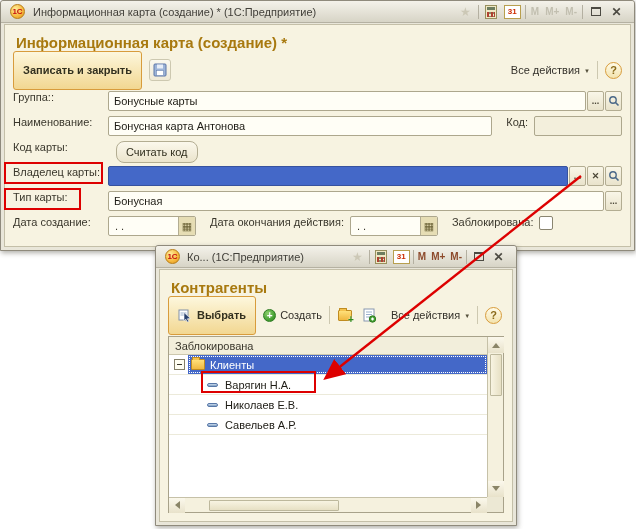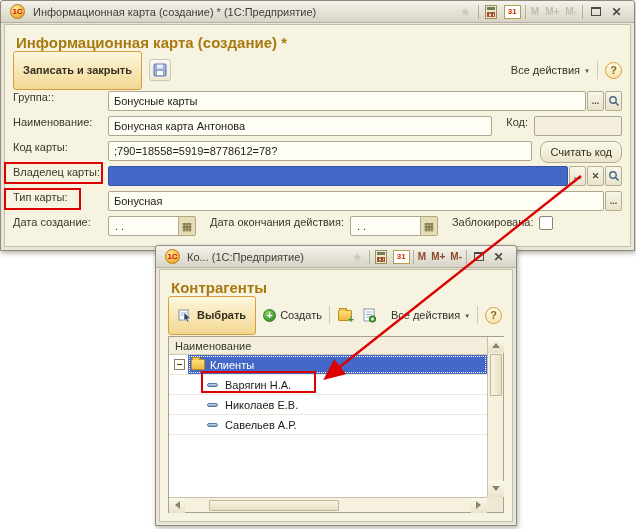--- a/index.html
+++ b/index.html
@@ -160,21 +160,20 @@
 
     <div class="frm-row">
       <span class="frm-label">Наименование:</span>
       <div class="inp grow">Бонусная карта Антонова</div>
       <span class="inline-label">Код:</span>
       <div class="inp dis" style="width:88px;"></div>
     </div>
 
     <div class="frm-row">
       <span class="frm-label">Код карты:</span>
-      <div class="inp grow">;790=18558=5919=8778612=78?</div>
       <button class="btn-normal" style="margin-left:8px;">Считать код</button>
     </div>
 
     <div class="frm-row">
       <span class="frm-label">Владелец карты:</span>
       <div class="inp grow sel"></div>
       <div class="mini-btn">...</div>
       <div class="mini-btn">✕</div>
       <div class="mini-btn">
         <svg width="12" height="12">
@@ -272,21 +271,21 @@
       <div class="btn-flat" style="margin-left:6px;">
         <span>Все действия</span>
         <span class="dd-tri">▼</span>
       </div>
       <div class="v-sep"></div>
       <div class="help-btn">?</div>
     </div>
 
     <div class="list-box">
       <div class="list-main">
-        <div class="col-header">Наименование</div>
+        <div class="col-header">Заблокирована</div>
         <div class="tree-row">
           <span class="expander"></span>
           <div class="group-sel">
             <span class="folder"></span>
             <span>Клиенты</span>
           </div>
         </div>
         <div class="tree-row tree-item">
           <span class="dash-ico"></span>
           <span>Варягин Н.А.</span>

